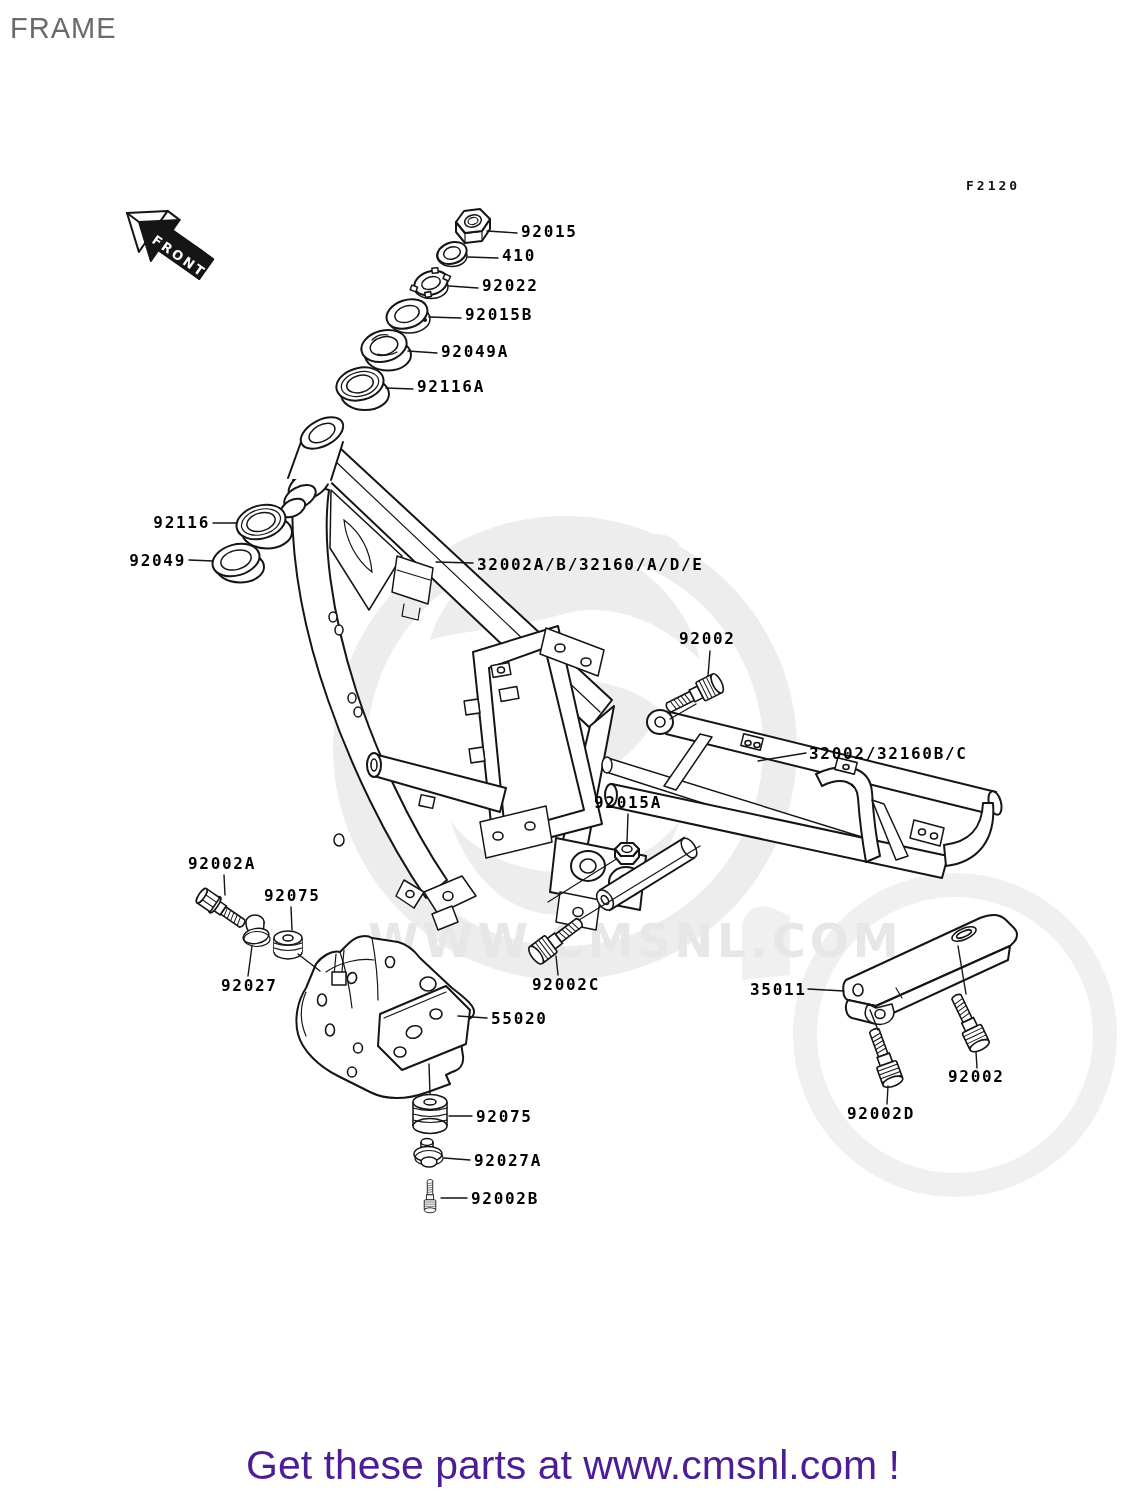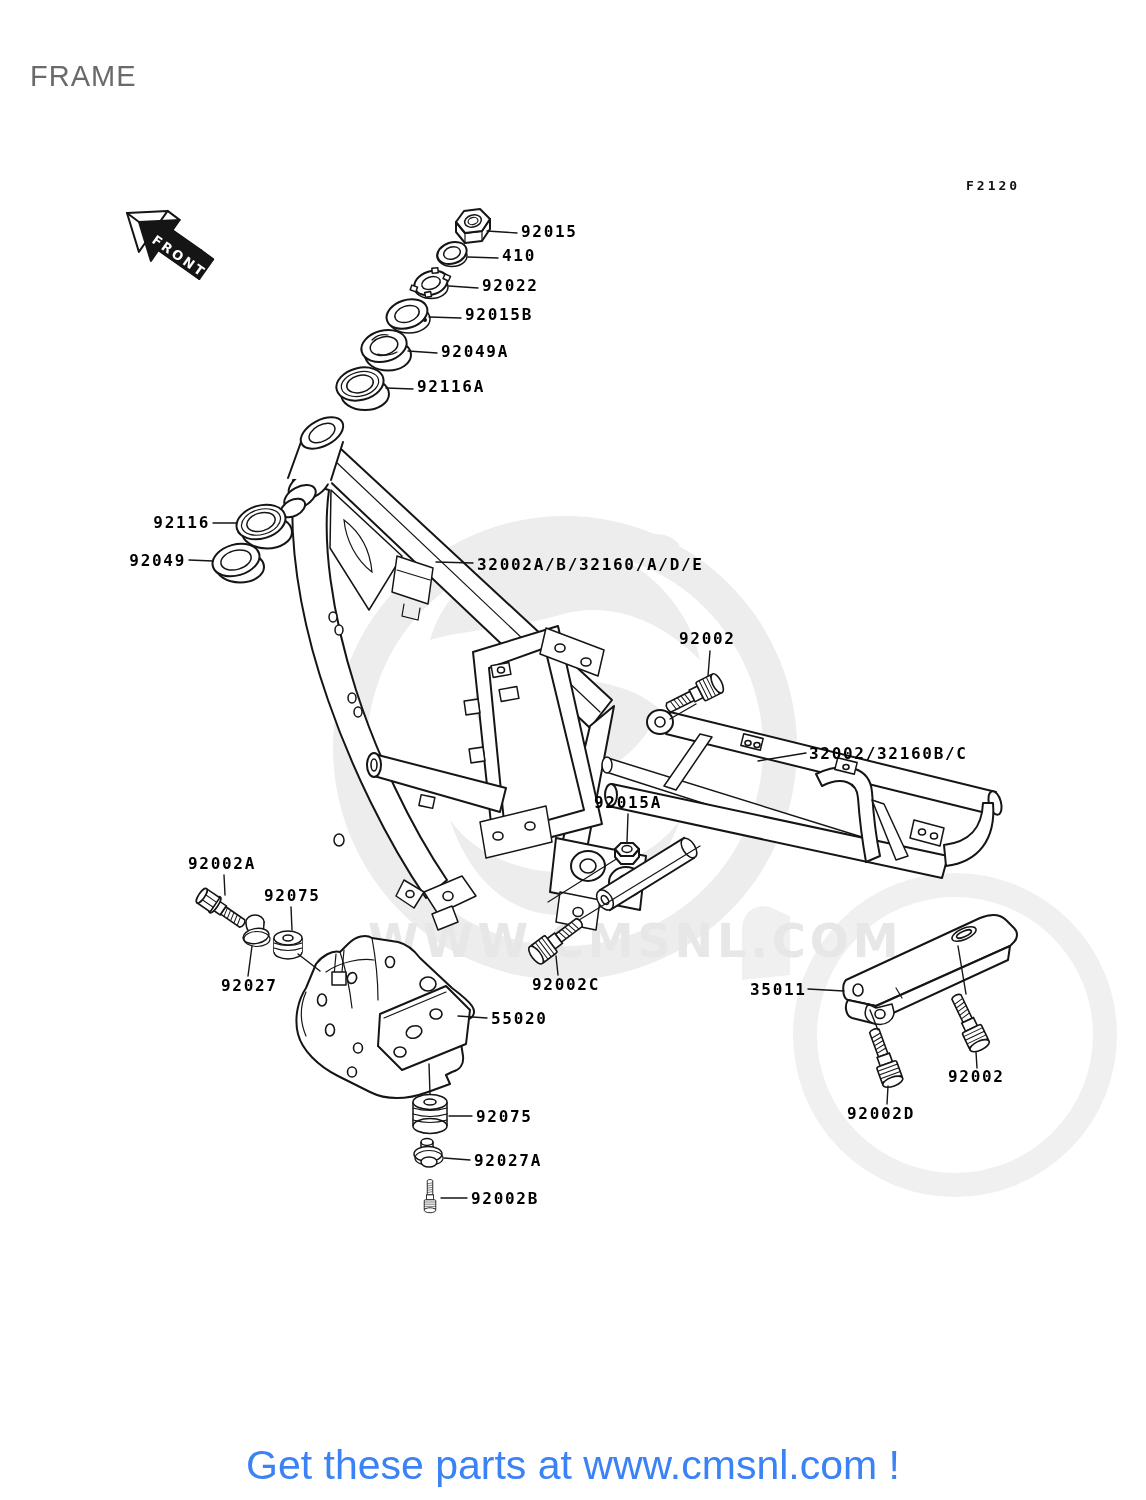--- a/index.html
+++ b/index.html
@@ -1,21 +1,21 @@
 <!DOCTYPE html>
 <html><head>
 <meta charset="utf-8">
 <style>
   html,body{margin:0;padding:0;background:#ffffff;}
   .page{position:relative;width:1146px;height:1500px;background:#ffffff;overflow:hidden;
         font-family:"Liberation Sans", sans-serif;}
-  .page-title{position:absolute;left:30px;top:12px;font-size:29px;letter-spacing:1px;
-        color:#6a6a6a;font-weight:400;margin-top:48px;}
+  .page-title{position:absolute;left:10px;top:12px;font-size:29px;letter-spacing:1px;
+        color:#6a6a6a;font-weight:400;}
   .footer-banner{position:absolute;left:0;top:1442px;width:100%;text-align:center;
-        font-size:41px;color:#3b82f6;font-family:"Liberation Sans", sans-serif;}
+        font-size:41px;color:#4c1d95;font-family:"Liberation Sans", sans-serif;}
   svg{position:absolute;left:0;top:0;}
   .ln   {fill:none;stroke:#151515;stroke-width:2;stroke-linejoin:round;stroke-linecap:round;}
   .lnf  {fill:#ffffff;stroke:#151515;stroke-width:2;stroke-linejoin:round;}
   .lnf15{fill:#ffffff;stroke:#151515;stroke-width:1.5;stroke-linejoin:round;}
   .thin {fill:none;stroke:#151515;stroke-width:1.2;stroke-linecap:round;}
   .leader{stroke:#151515;stroke-width:1.4;fill:none;stroke-linecap:round;}
   .hole {fill:#ffffff;stroke:#151515;stroke-width:1.6;}
   .dark {fill:#151515;stroke:none;}
   .plabel{font:700 16px "DejaVu Sans Mono", monospace;letter-spacing:1.7px;fill:#000;}
   .figcode{font:700 13px "DejaVu Sans Mono", monospace;letter-spacing:3px;fill:#111;}

